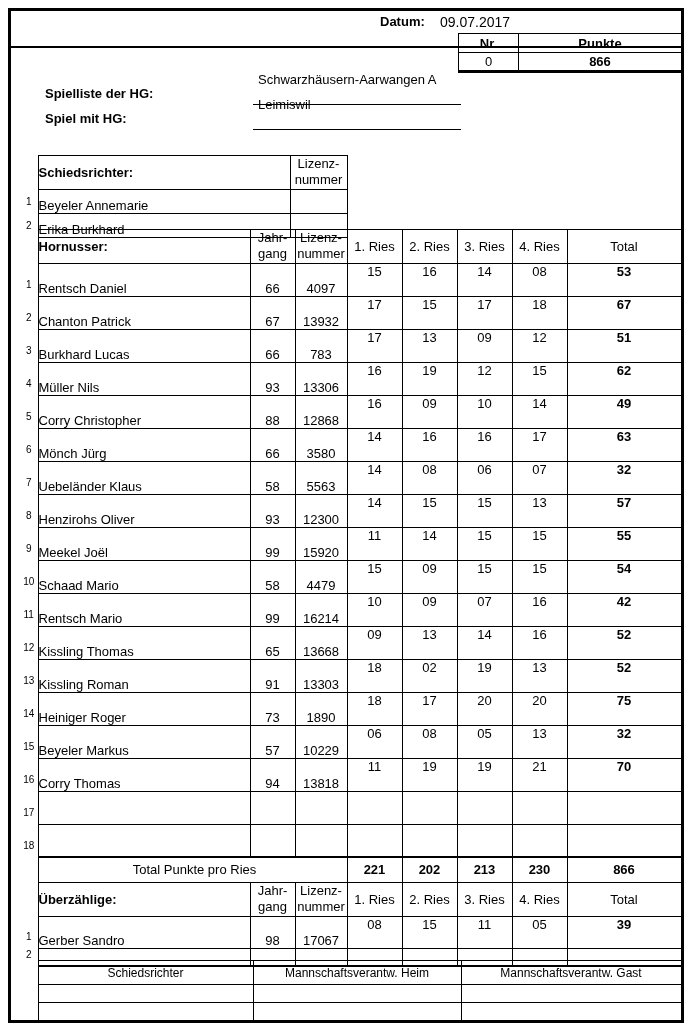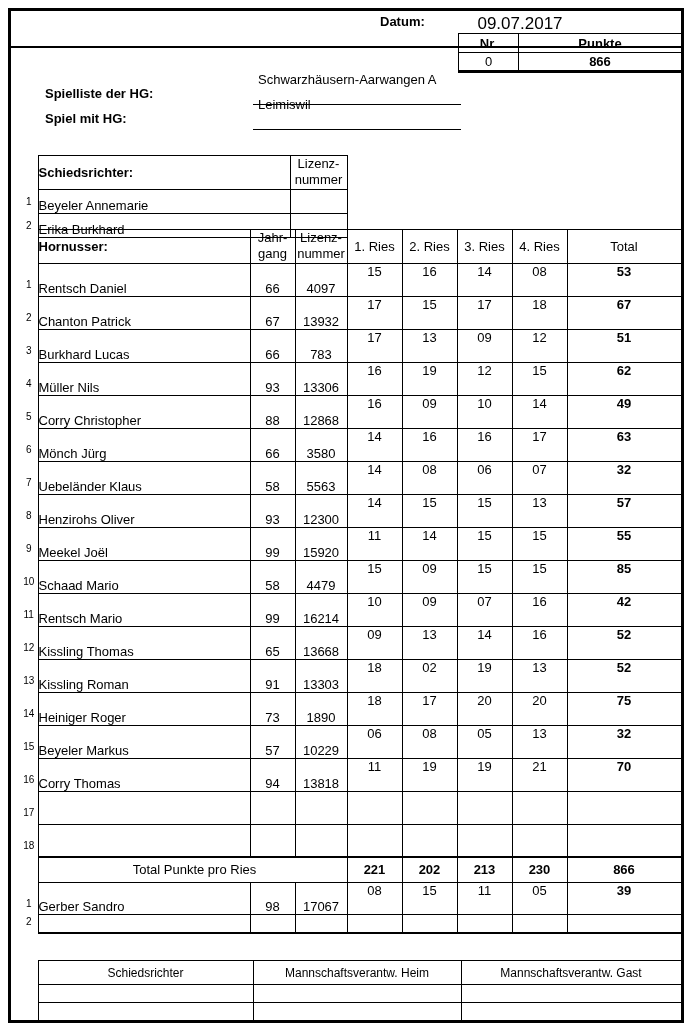--- a/index.html
+++ b/index.html
@@ -8,21 +8,21 @@
     width:692px; height:1031px;
     font-family:"Liberation Sans", sans-serif;
     color:#000;
   }
   .page { position:relative; width:692px; height:1031px; background:#fff; overflow:hidden; }
   .frame { position:absolute; left:8px; top:8px; width:676px; height:1015px; border:3px solid #000; }
 
   
   .datum-row { position:absolute; left:11px; top:11px; width:670px; height:37px; border-bottom:2px solid #000; }
   .datum-label { position:absolute; left:369px; top:3px; font-weight:bold; font-size:13px; }
-  .datum-value { position:absolute; left:429px; top:3px; width:160px; text-align:center; font-size:17px; }
+  .datum-value { position:absolute; left:429px; top:3px; width:160px; text-align:left; font-size:14px; }
 
   
   table.sheet { border-collapse:collapse; table-layout:fixed; position:absolute; }
   table.sheet td { border:1px solid #000; font-size:13px; overflow:hidden; padding:0; }
   table.sheet td.n { border:none !important; font-size:10px; text-align:center; vertical-align:bottom; padding-bottom:6px; }
   td.nm { text-align:left; padding-left:4px; vertical-align:bottom; padding-bottom:6px;margin-top:30px; }
   td.c  { text-align:center; vertical-align:bottom; padding-bottom:6px; }
   td.r  { text-align:center; vertical-align:top; padding-top:3px; }
   td.t  { text-align:center; vertical-align:top; padding-top:3px; font-weight:bold;margin-top:7px; }
   td.ht { font-weight:bold; font-size:13px; text-align:left; padding-left:4px; vertical-align:middle; }
@@ -243,21 +243,21 @@
         </tr>
     <tr class="h33">
           <td class="n">10</td>
           <td class="nm">Schaad Mario</td>
           <td class="c">58</td>
           <td class="c">4479</td>
           <td class="r">15</td>
           <td class="r">09</td>
           <td class="r">15</td>
           <td class="r">15</td>
-          <td class="t">85</td>
+          <td class="t">54</td>
         </tr>
     <tr class="h33">
           <td class="n">11</td>
           <td class="nm">Rentsch Mario</td>
           <td class="c">99</td>
           <td class="c">16214</td>
           <td class="r">10</td>
           <td class="r">09</td>
           <td class="r">07</td>
           <td class="r">16</td>
@@ -372,20 +372,33 @@
         <col style="width:212px">
         <col style="width:45px">
         <col style="width:52px">
       <col style="width:55px">
         <col style="width:55px">
         <col style="width:55px">
         <col style="width:55px">
         <col style="width:114px">
     </colgroup>
     <tbody>
+        <tr class="h28">
+      <td class="n"></td>
+      <td class="ht">Überzählige:</td>
+      <td class="hs">Jahr-
+gang</td>
+      <td class="hs">Lizenz-
+nummer</td>
+      <td class="hr">1. Ries</td>
+      <td class="hr">2. Ries</td>
+      <td class="hr">3. Ries</td>
+      <td class="hr">4. Ries</td>
+      <td class="hr">Total</td>
+    </tr>
     <tr class="h32">
           <td class="n">1</td>
           <td class="nm">Gerber Sandro</td>
           <td class="c">98</td>
           <td class="c">17067</td>
           <td class="r">08</td>
           <td class="r">15</td>
           <td class="r">11</td>
           <td class="r">05</td>
           <td class="t">39</td>

